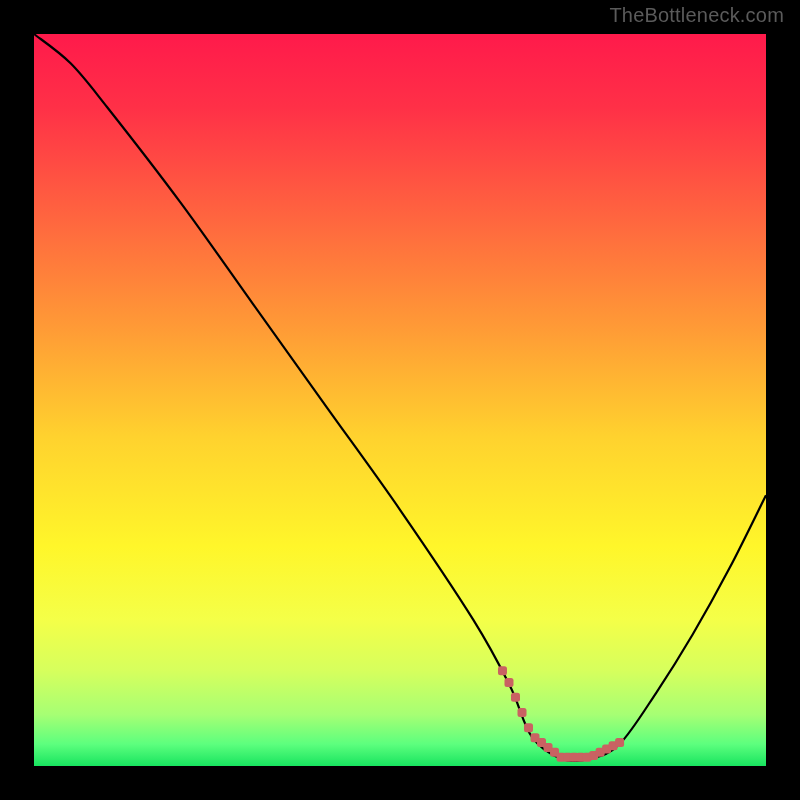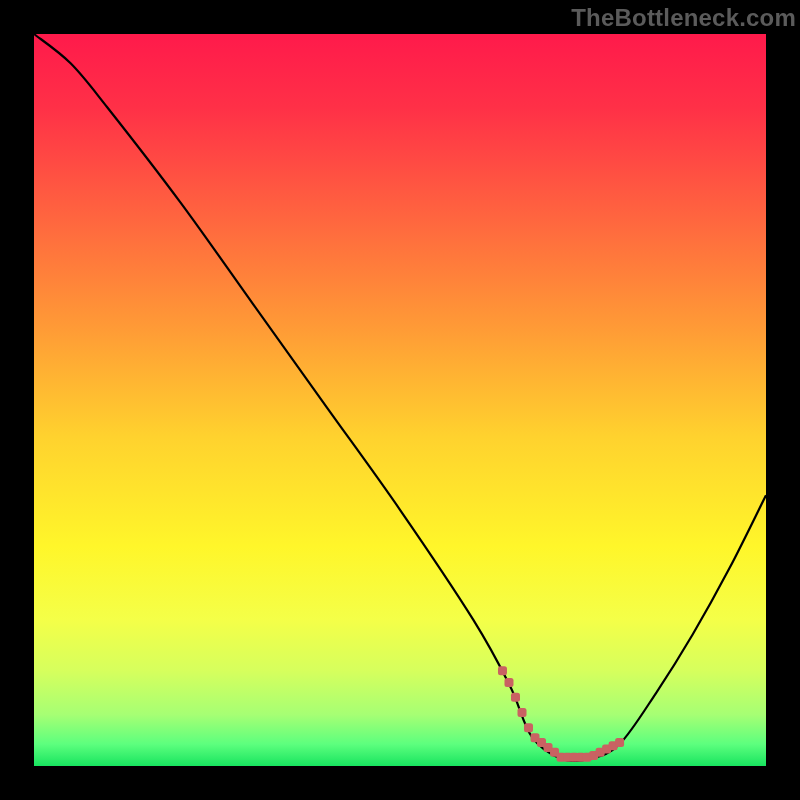--- a/index.html
+++ b/index.html
@@ -12,24 +12,24 @@
     font-family: Arial, Helvetica, sans-serif;
   }
   .frame {
     position: relative;
     width: 800px;
     height: 800px;
   }
   .watermark {
     position: absolute;
     top: 4px;
-    right: 4px;
+    right: 16px;
     color: #5b5b5b;
-    font-size: 24px;
-    font-weight: 700;
+    font-size: 20px;
+    font-weight: 400;
     letter-spacing: 0.2px;
     user-select: none;
   }
   svg {
     display: block;
   }
 </style>
 </head>
 <body>
 

